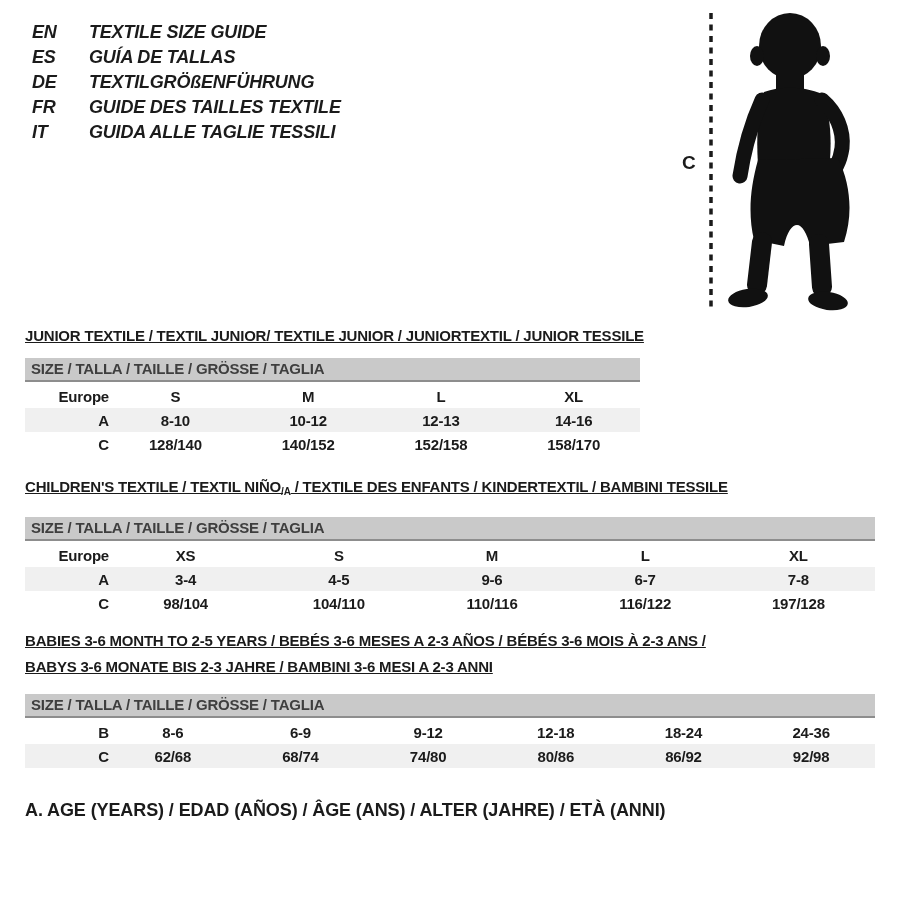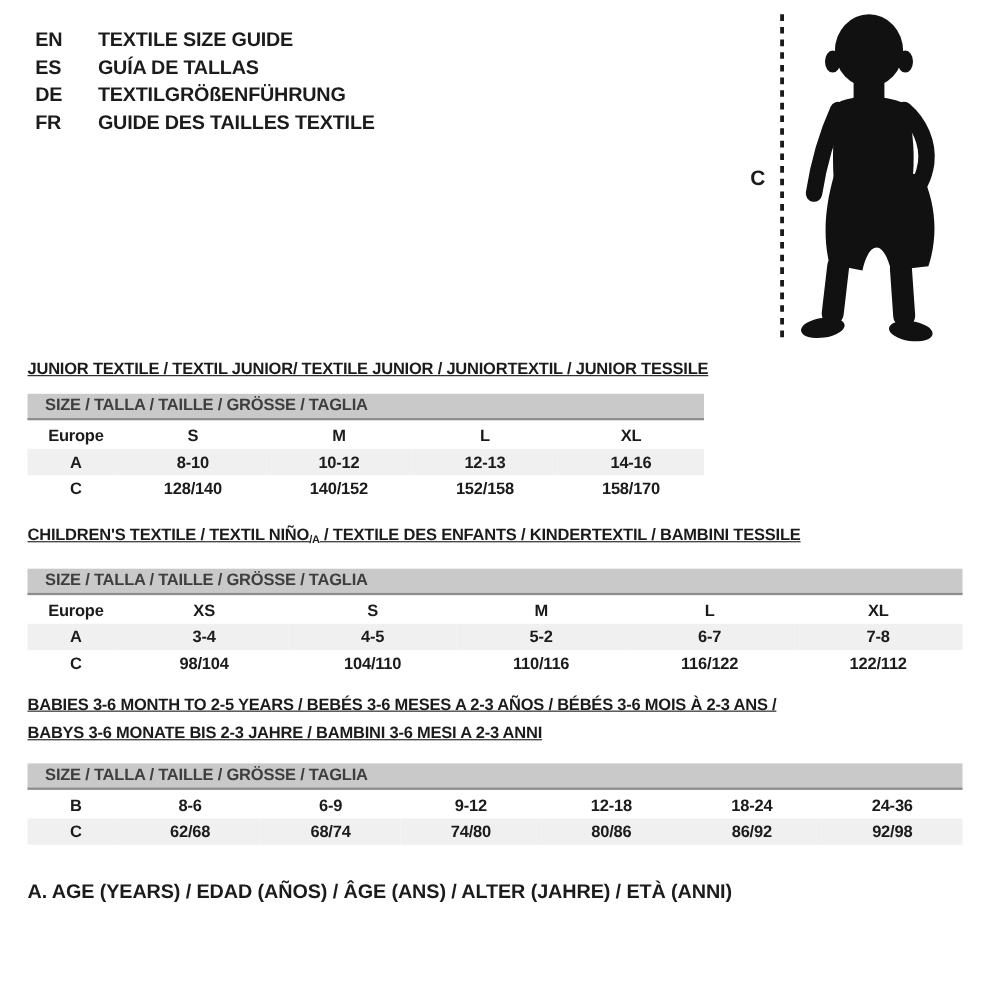--- a/index.html
+++ b/index.html
@@ -7,45 +7,45 @@
   body {
     position:relative;
     font-family:"Liberation Sans", sans-serif;
     font-weight:700;
     color:#1b1b1b;
     overflow:hidden;
   }
 
   
   .languages { position:absolute; left:32px; top:22px; }
-  .lang-row { display:flex; height:25px; align-items:flex-end; font-size:18px; letter-spacing:-0.2px; }
+  .lang-row { display:flex; height:25px; align-items:flex-start; font-size:18px; letter-spacing:-0.2px;font-style:italic; }
   .lang-code { width:57px; }
 
   
   .figure-area { position:absolute; left:658px; top:4px; width:228px; height:314px; }
   .figure-area svg { position:absolute; left:0; top:0; }
   .c-label { position:absolute; left:24px; top:148px; font-size:19px; }
 
   
   .tbl-title { position:absolute; left:25px; font-size:15px; letter-spacing:-0.2px; white-space:nowrap;text-decoration:underline; }
   .tbl-title .sub { font-size:10px; vertical-align:-3px; }
   .tbl-title.two-line { line-height:26px; white-space:normal; width:720px; }
 
   
   .size-bar {
     position:absolute; left:25px; height:24px;
     background:#c9c9c9; border-bottom:2px solid #8d8d8d;
-    color:#3e3e3e; font-size:15px; line-height:21px; padding-left:16px;
+    color:#3e3e3e; font-size:15px; line-height:21px; padding-left:6px;
     letter-spacing:-0.2px;
   }
 
   
   table.size-table { position:absolute; left:25px; border-collapse:collapse; table-layout:fixed; }
   .size-table td { height:24px; font-size:15px; text-align:center; vertical-align:middle; letter-spacing:-0.2px; }
-  .size-table td.lbl { text-align:center; padding-left:4px;margin-top:32px; }
+  .size-table td.lbl { text-align:right; padding-left:4px;margin-top:32px; }
   tr.shaded { background:#f0f0f0; }
 
   
   #title1 { top:327px; }
   #bar1   { top:358px; width:615px; }
   #table1 { top:384px; width:615px; }
 
   #title2 { top:478px; }
   #bar2   { top:517px; width:850px; }
   #table2 { top:543px; width:850px; }
@@ -69,20 +69,24 @@
     <span class="lang-code">ES</span>
     <span class="lang-label">GUÍA DE TALLAS</span>
   </div>
   <div class="lang-row">
     <span class="lang-code">DE</span>
     <span class="lang-label">TEXTILGRÖßENFÜHRUNG</span>
   </div>
   <div class="lang-row">
     <span class="lang-code">FR</span>
     <span class="lang-label">GUIDE DES TAILLES TEXTILE</span>
+  </div>
+  <div class="lang-row">
+    <span class="lang-code">IT</span>
+    <span class="lang-label">GUIDA ALLE TAGLIE TESSILI</span>
   </div>
 </div>
 
 <div class="figure-area">
   <svg width="228" height="314" viewBox="0 0 228 314" aria-hidden="true">
 
     <line x1="53" y1="9" x2="53" y2="306" stroke="#1a1a1a" stroke-width="3.5" stroke-dasharray="6 5.5"></line>
 
     <g transform="translate(68,6)" fill="#111111" stroke="none">
       <ellipse cx="64" cy="36" rx="31" ry="33"></ellipse>
@@ -154,31 +158,31 @@
       <td>XS</td>
       <td>S</td>
       <td>M</td>
       <td>L</td>
       <td>XL</td>
     </tr>
     <tr class="shaded">
       <td class="lbl">A</td>
       <td>3-4</td>
       <td>4-5</td>
-      <td>5-2</td>
+      <td>9-6</td>
       <td>6-7</td>
       <td>7-8</td>
     </tr>
     <tr>
       <td class="lbl">C</td>
       <td>98/104</td>
       <td>104/110</td>
       <td>110/116</td>
       <td>116/122</td>
-      <td>122/112</td>
+      <td>197/128</td>
     </tr>
   </tbody>
 </table>
 
 <div id="title3" class="tbl-title two-line">
   <div>BABIES 3-6 MONTH TO 2-5 YEARS / BEBÉS 3-6 MESES A 2-3 AÑOS / BÉBÉS 3-6 MOIS À 2-3 ANS /</div>
   <div>BABYS 3-6 MONATE BIS 2-3 JAHRE / BAMBINI 3-6 MESI A 2-3 ANNI</div>
 </div>
 <div id="bar3" class="size-bar">SIZE / TALLA / TAILLE / GRÖSSE / TAGLIA</div>
 <table id="table3" class="size-table">

